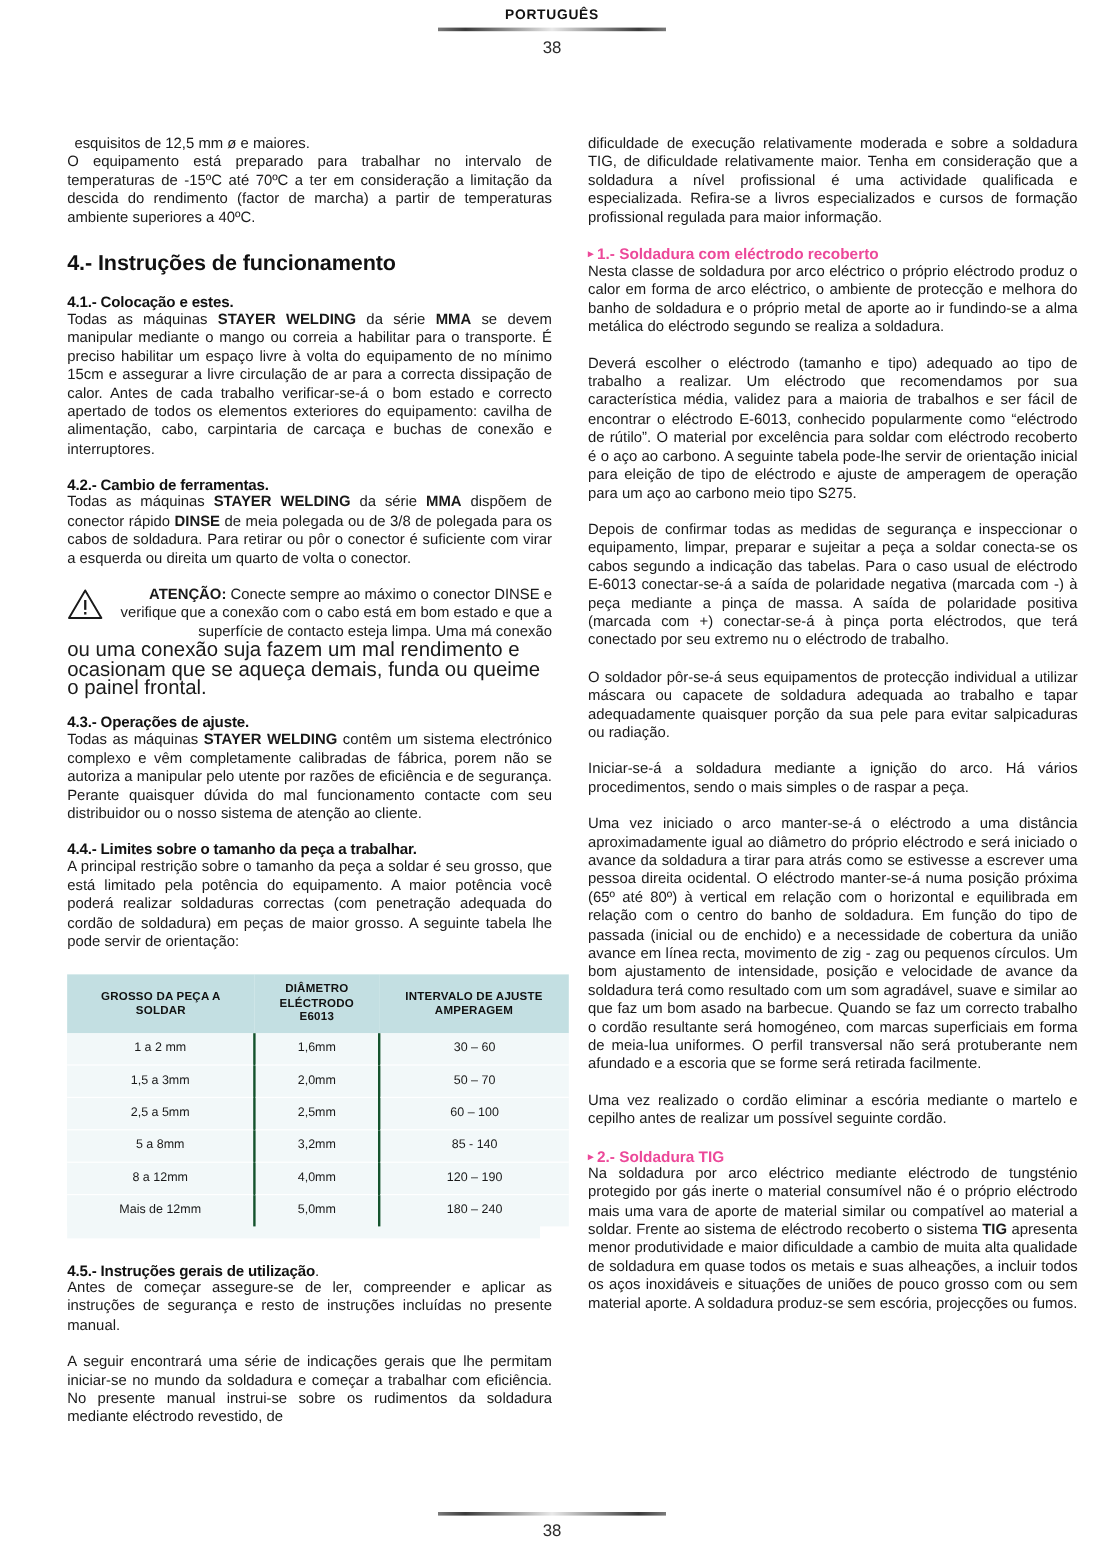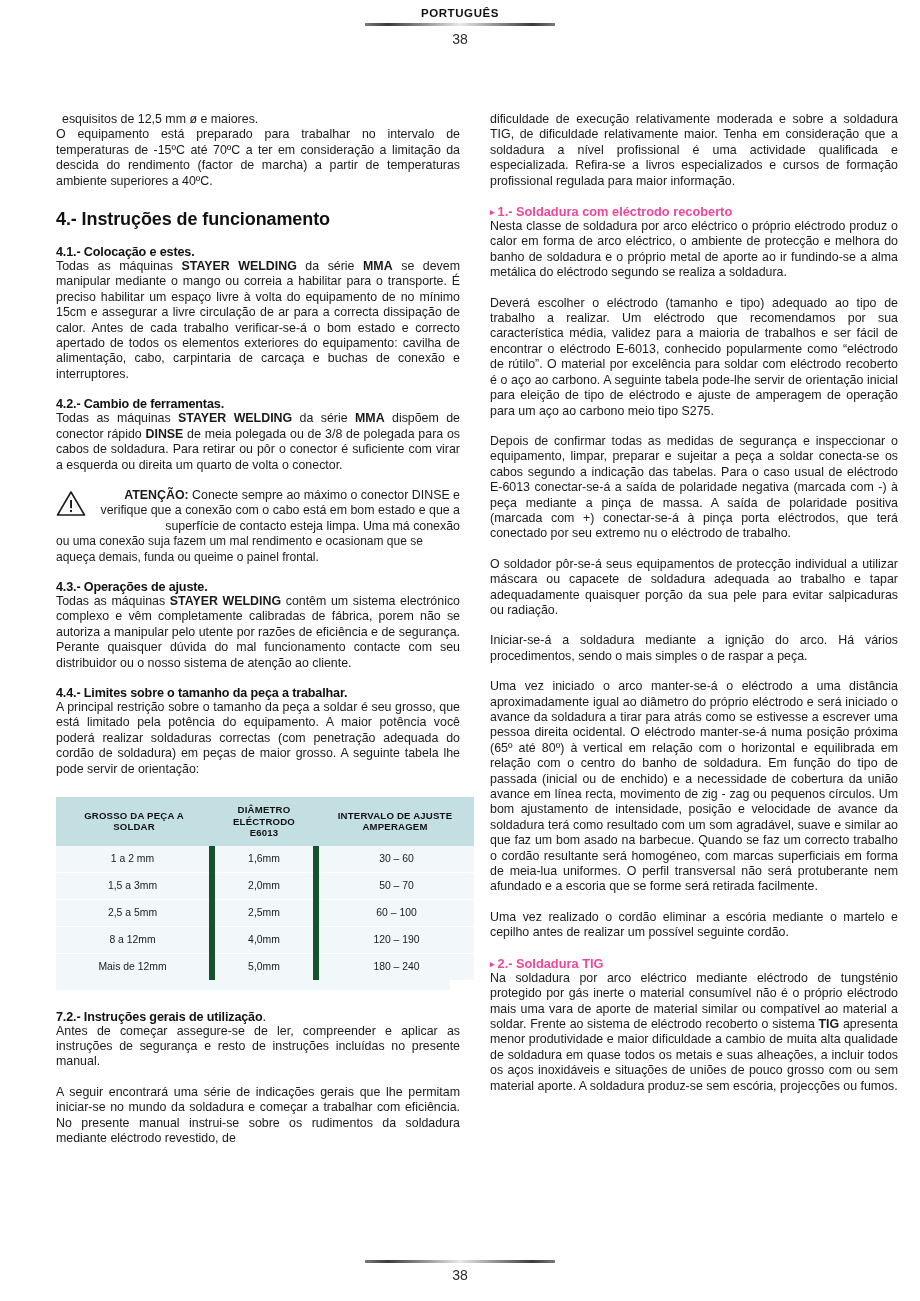--- a/index.html
+++ b/index.html
@@ -125,21 +125,21 @@
     width: 40px;
     padding-top: 2px;
   }
   .attention-text {
     flex: 1 1 auto;
     font-size: 12.4px;
     line-height: 15.4px;
     text-align: right;
   }
   .attention-cont {
-    font-size: 12px;
+    font-size: 17px;
     line-height: 15.4px;
     text-align: left;
     margin-top: 0;
   }
 
   
   table.spec {
     border-collapse: collapse;
     width: 394px;
     margin: 0;
@@ -158,21 +158,21 @@
     border: none;
   }
   table.spec td {
     background: #f2f8f9;
     font-size: 10.4px;
     text-align: center;
     padding: 7.5px 4px;
     color: #1a1a1a;
     border: none;
     border-bottom: 1px solid #ffffff;
-    border-right: 6px solid #14532d;
+    border-right: 2px solid #14532d;
   }
   table.spec th:nth-child(1), table.spec td:nth-child(1) { width: 148px; }
   table.spec th:nth-child(2), table.spec td:nth-child(2) { width: 96px; }
   table.spec th:nth-child(3), table.spec td:nth-child(3) { width: 150px; }
   table.spec tr:last-child td { border-bottom: none; }
   table.spec td:last-child { border-right: none; }
   .table-wrap {
     background: #f2f8f9;
     width: 394px;
     padding-bottom: 10px;
@@ -256,35 +256,40 @@
             <td>1,5 a 3mm</td>
             <td>2,0mm</td>
             <td>50 – 70</td>
           </tr>
           <tr>
             <td>2,5 a 5mm</td>
             <td>2,5mm</td>
             <td>60 – 100</td>
           </tr>
           <tr>
+            <td>5 a 8mm</td>
+            <td>3,2mm</td>
+            <td>85 - 140</td>
+          </tr>
+          <tr>
             <td>8 a 12mm</td>
             <td>4,0mm</td>
             <td>120 – 190</td>
           </tr>
           <tr>
             <td>Mais de 12mm</td>
             <td>5,0mm</td>
             <td>180 – 240</td>
           </tr>
         </tbody>
       </table>
     </div>
 
     <div class="gap-lg"></div>
-    <h3 class="sub"><span>7.2.- Instruções gerais de utilização</span><span style="font-weight:normal">.</span></h3>
+    <h3 class="sub"><span>4.5.- Instruções gerais de utilização</span><span style="font-weight:normal">.</span></h3>
     <p class="body">Antes de começar assegure-se de ler, compreender e aplicar as instruções de segurança e resto de instruções incluídas no presente manual.</p>
     <div class="gap-md"></div>
     <p class="body">A seguir encontrará uma série de indicações gerais que lhe permitam iniciar-se no mundo da soldadura e começar a trabalhar com eficiência. No presente manual instrui-se sobre os rudimentos da soldadura mediante eléctrodo revestido, de</p>
   </div>
 
   <div class="col col-right">
 
     <p class="body">dificuldade de execução relativamente moderada e sobre a soldadura TIG, de dificuldade relativamente maior. Tenha em consideração que a soldadura a nível profissional é uma actividade qualificada e especializada. Refira-se a livros especializados e cursos de formação profissional regulada para maior informação.</p>
 
     <div class="gap-md"></div>

